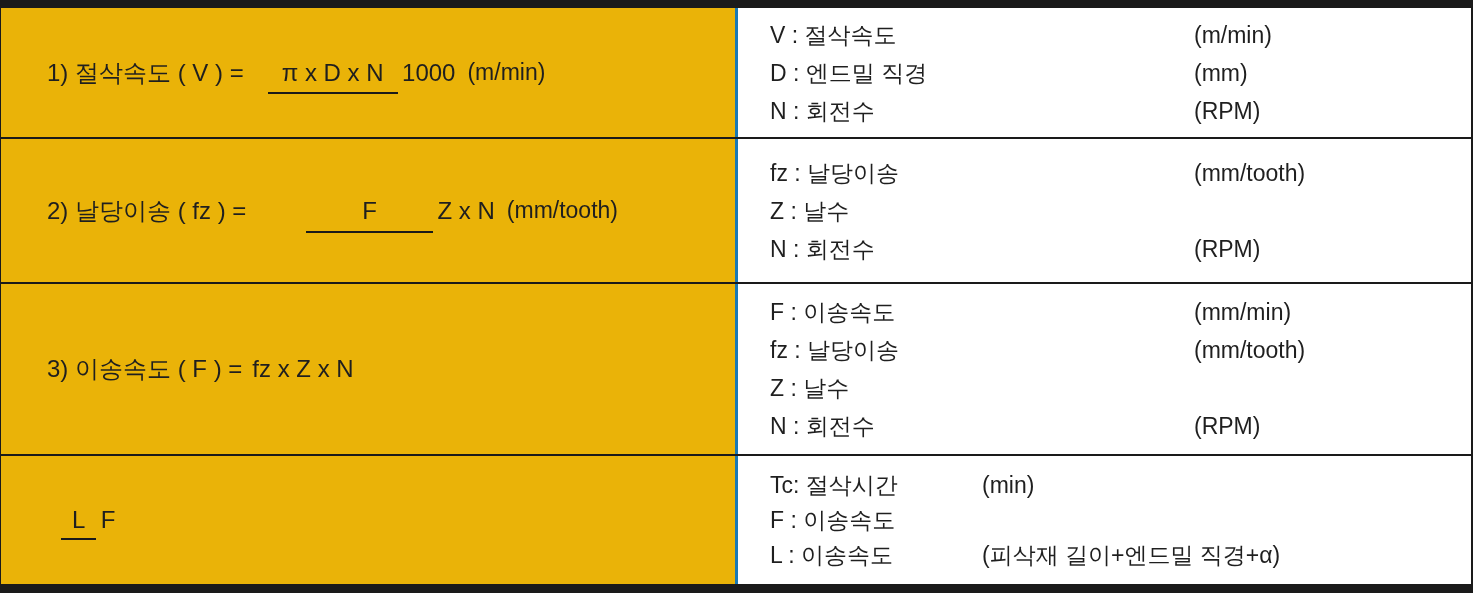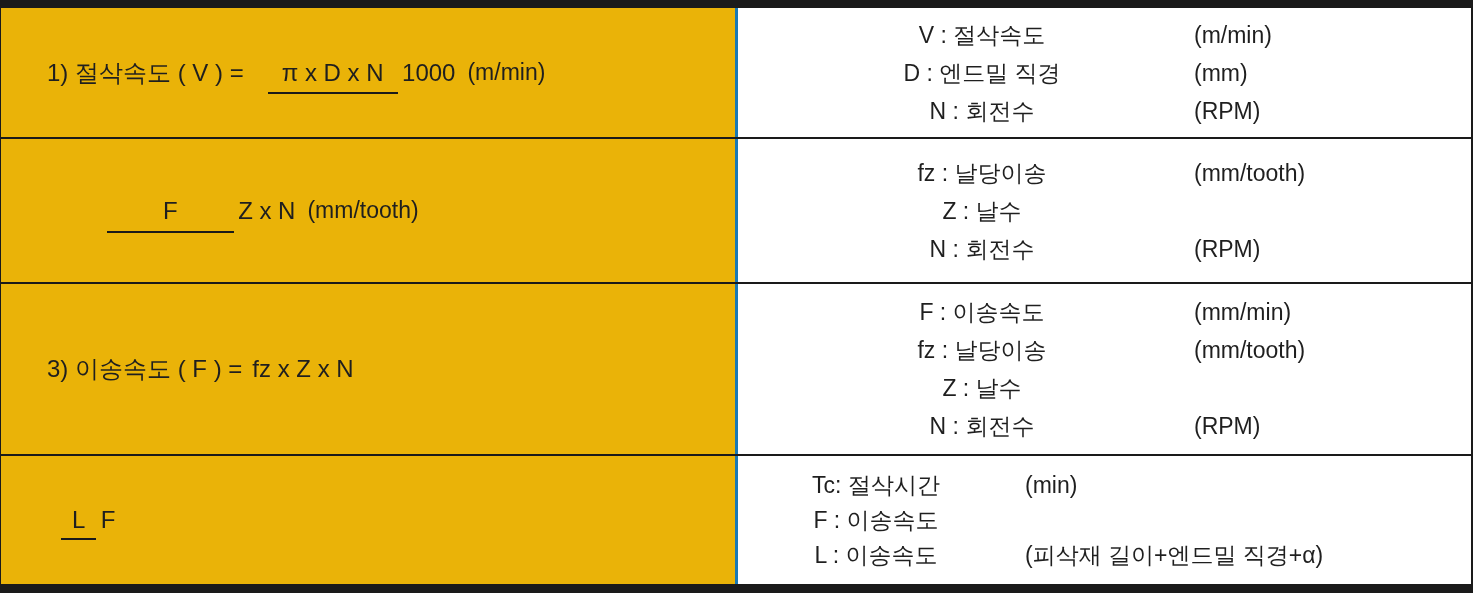--- a/index.html
+++ b/index.html
@@ -41,22 +41,22 @@
     padding:0 14px 6px 14px;
     white-space:nowrap;
   }
   .frac-bottom{font-size:24px;padding-top:5px;white-space:nowrap;}
   .frow-2 .frac-top{padding:0 56px 7px 56px;}
   .frow-2 .fraction{margin-left:60px;}
   .frow-4 .frac-top{padding:0 11px 5px 11px;}
   .frow-4 .fraction{margin-left:14px;}
   .formula-unit{font-size:23px;margin-left:12px;white-space:nowrap;}
   .inline-expr{font-size:24px;margin-left:10px;white-space:nowrap;}
-  .var-line{display:flex;line-height:38px;font-size:23px;white-space:nowrap;text-align:center;}
-  .frow-4 .var-line{line-height:35px;gap:43px;}
+  .var-line{display:flex;line-height:38px;font-size:23px;white-space:nowrap;}
+  .frow-4 .var-line{line-height:35px;}
   .var-term{width:424px;}
   .frow-4 .var-term{width:212px;}
   .var-unit{}
 </style>
 </head>
 <body>
 
 <div class="table-wrap">
 
   <div class="frow frow-1">
@@ -81,20 +81,21 @@
         <span class="var-term">N : 회전수</span>
         <span class="var-unit">(RPM)</span>
       </div>
     </div>
   </div>
 
   <div class="row-divider"></div>
 
   <div class="frow frow-2">
     <div class="cell-left">
+      <span class="row-label">2) 날당이송 ( fz ) =</span>
       <span class="fraction">
         <span class="frac-top">F</span>
         <span class="frac-bottom">Z x N</span>
       </span>
       <span class="formula-unit">(mm/tooth)</span>
     </div>
     <div class="cell-right">
       <div class="var-line">
         <span class="var-term">fz : 날당이송</span>
         <span class="var-unit">(mm/tooth)</span>

